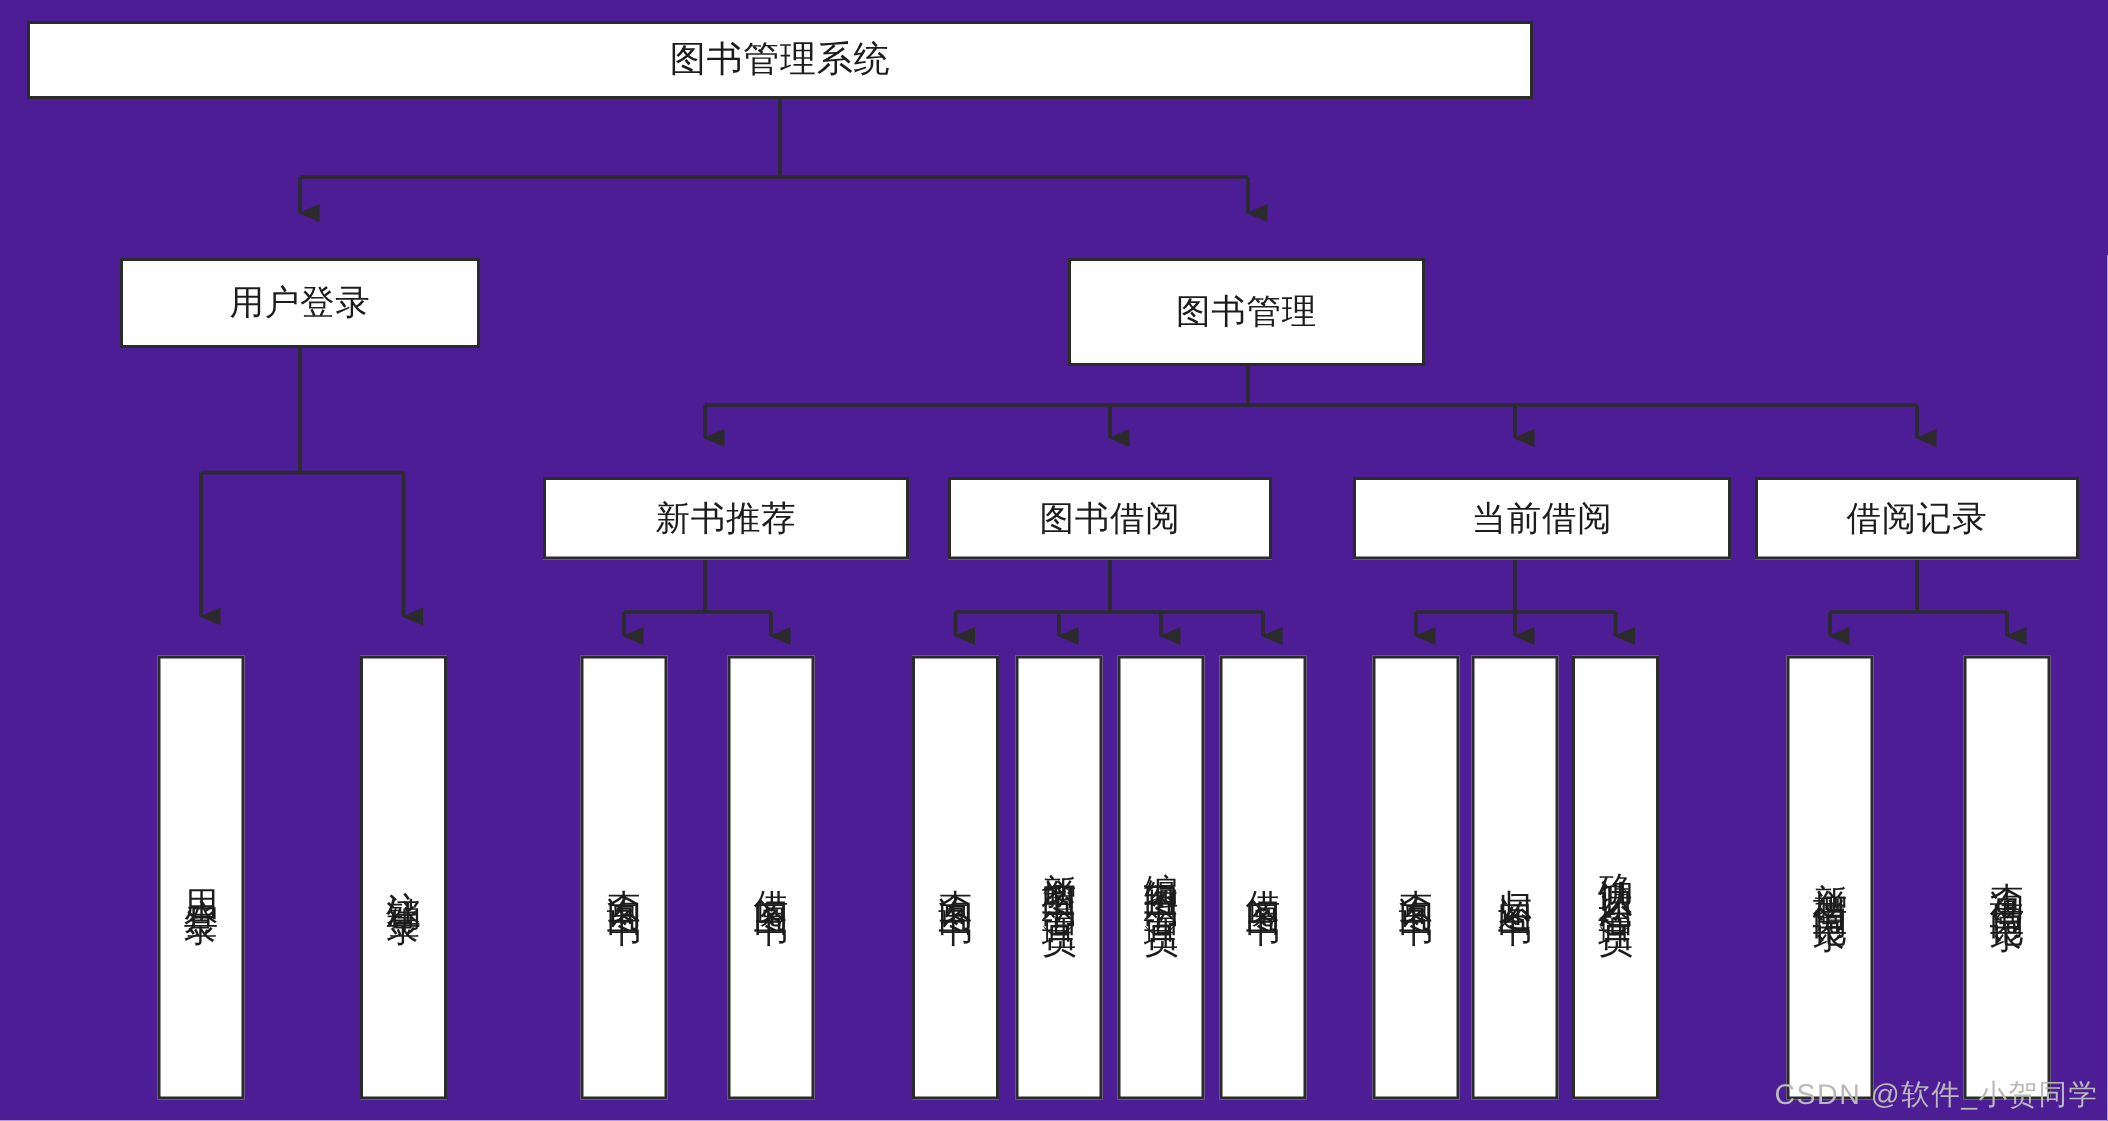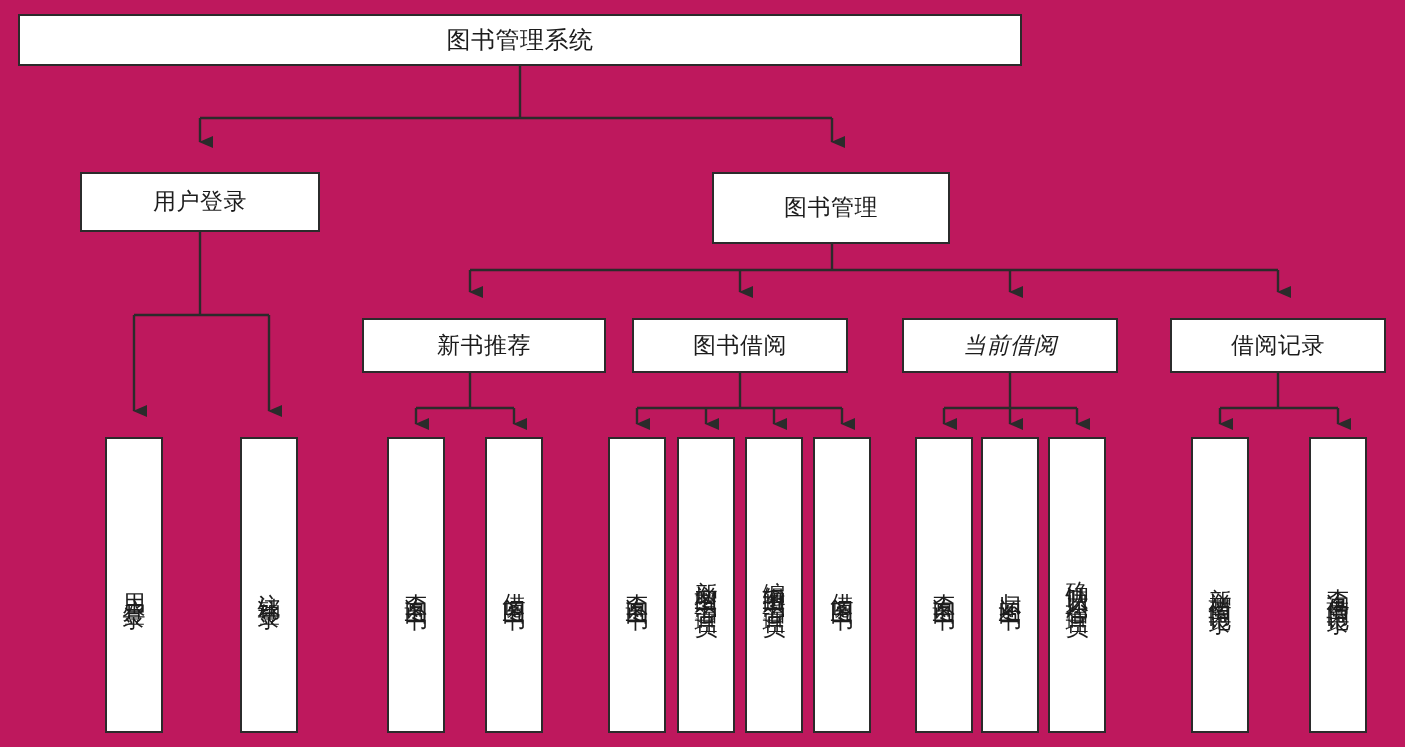--- a/index.html
+++ b/index.html
@@ -7,21 +7,21 @@
     padding: 0;
     background: #ffffff;
   }
   body {
     font-family: "Liberation Sans", "DejaVu Sans", sans-serif;
   }
   #canvas {
     position: relative;
     width: 1405px;
     height: 747px;
-    background: #be185d;
+    background: #4c1d95;
     overflow: hidden;
   }
   svg.wires {
     position: absolute;
     left: 0;
     top: 0;
     width: 1405px;
     height: 747px;
   }
   .node {
@@ -131,21 +131,21 @@
   <div class="node node-h" style="left:712px; top:172px; width:238px; height:72px;">
     <span>图书管理</span>
   </div>
 
   <div class="node node-h" style="left:362px; top:318px; width:244px; height:55px;">
     <span>新书推荐</span>
   </div>
   <div class="node node-h" style="left:632px; top:318px; width:216px; height:55px;">
     <span>图书借阅</span>
   </div>
-  <div class="node node-h" style="left:902px; top:318px; width:216px; height:55px;font-style:italic;">
+  <div class="node node-h" style="left:902px; top:318px; width:252px; height:55px;">
     <span>当前借阅</span>
   </div>
   <div class="node node-h" style="left:1170px; top:318px; width:216px; height:55px;">
     <span>借阅记录</span>
   </div>
 
   <div class="node node-v" style="left:105px; top:437px; width:58px; height:296px;">
     <span class="vtext">用户登录</span>
   </div>
   <div class="node node-v" style="left:240px; top:437px; width:58px; height:296px;">
@@ -182,14 +182,15 @@
     <span class="vtext">确认归还（管理员）</span>
   </div>
 
   <div class="node node-v" style="left:1191px; top:437px; width:58px; height:296px;">
     <span class="vtext">新增借阅记录</span>
   </div>
   <div class="node node-v" style="left:1309px; top:437px; width:58px; height:296px;">
     <span class="vtext">查询借阅记录</span>
   </div>
 
+  <div class="watermark">CSDN @软件_小贺同学</div>
 
 </div>
 
 </body></html>

